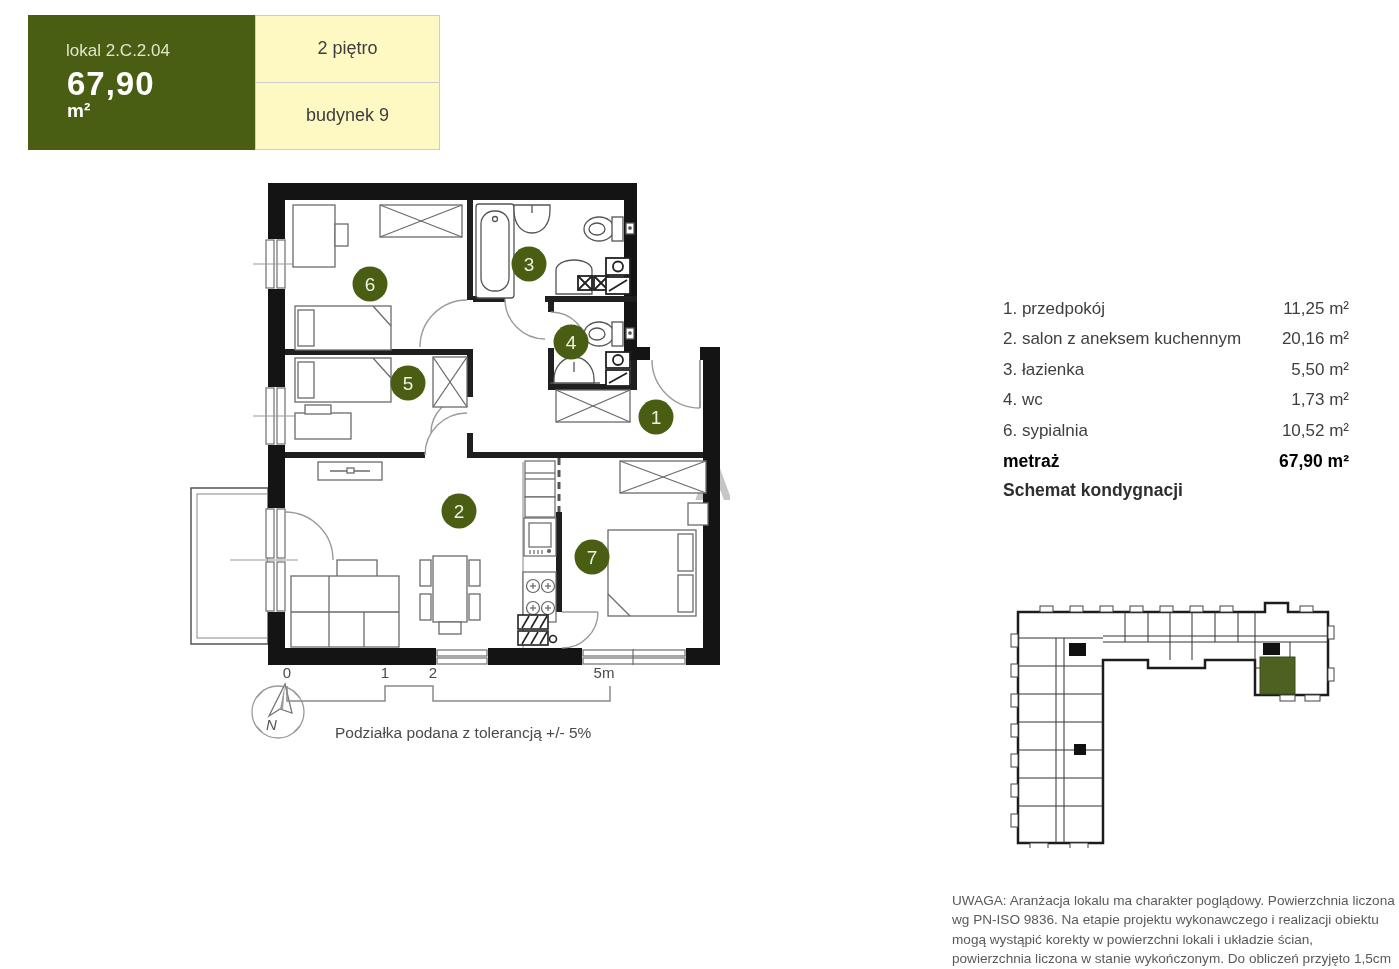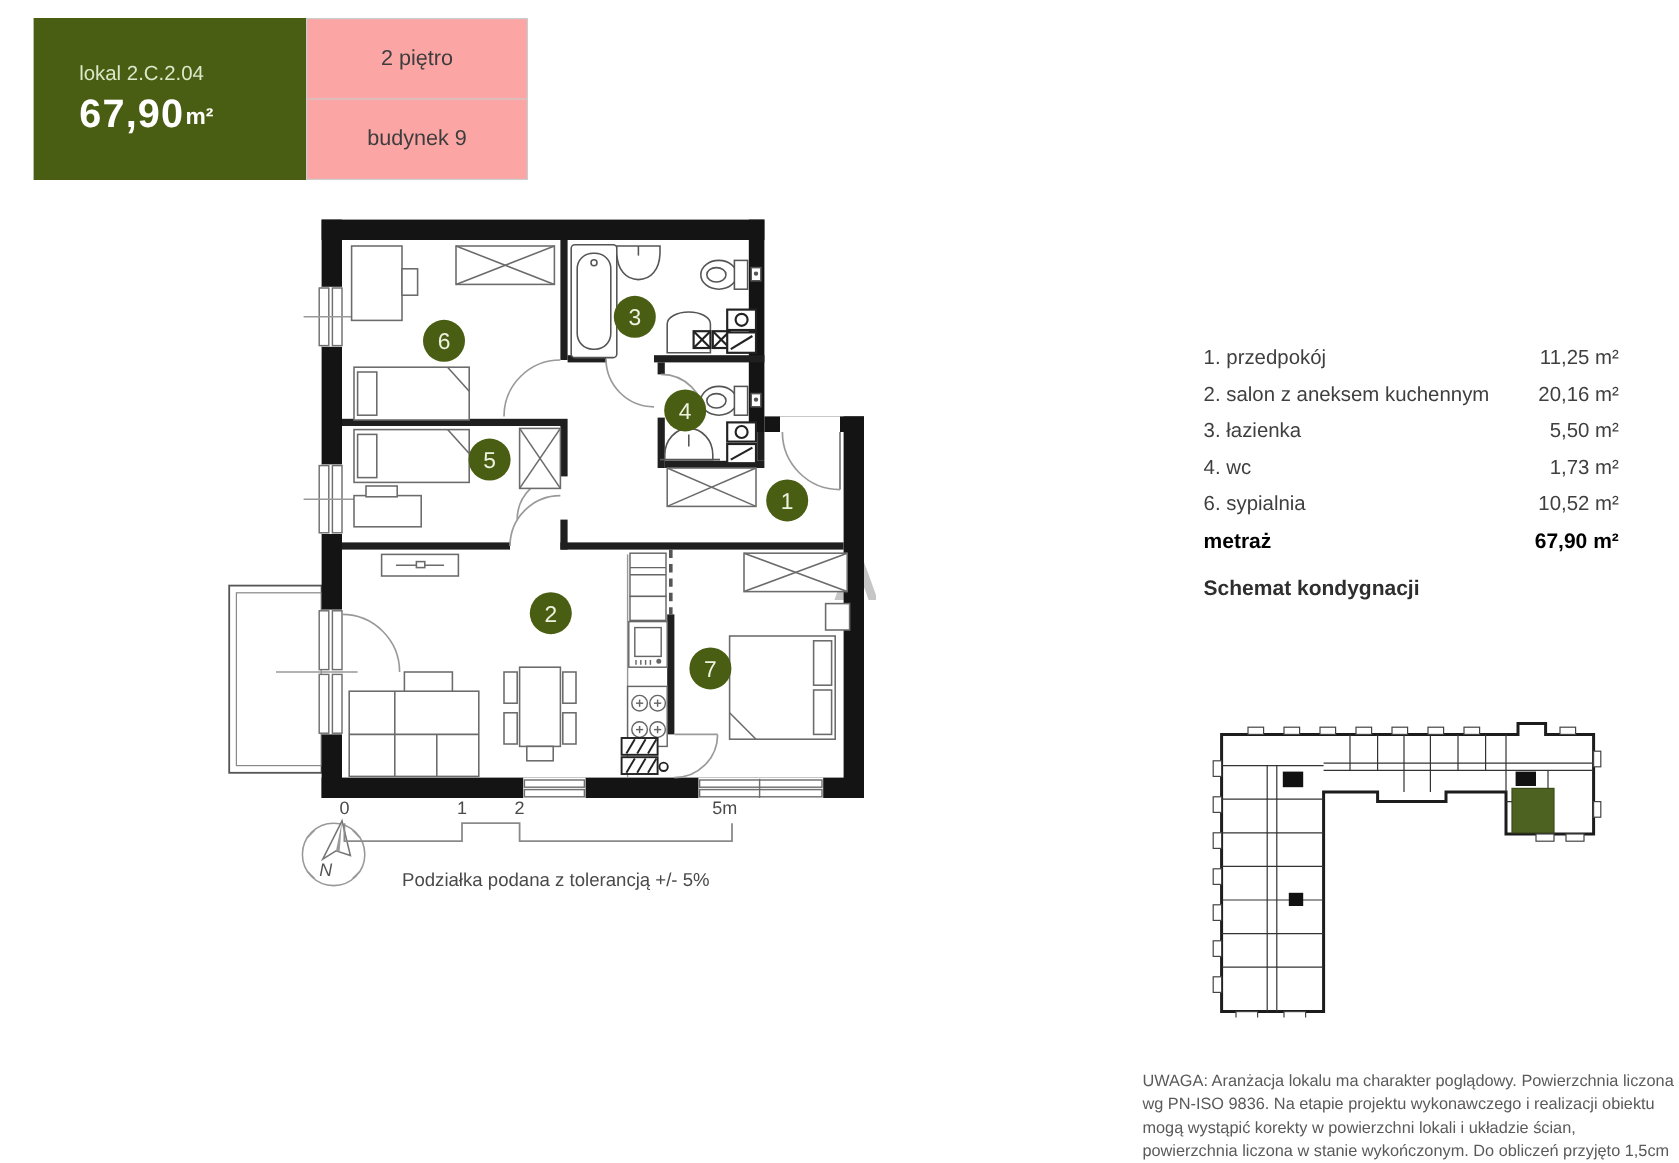--- a/index.html
+++ b/index.html
@@ -3,29 +3,29 @@
 <meta charset="utf-8">
 <style>
   html,body{margin:0;padding:0;background:#fff;}
   #canvas{position:relative;width:1399px;height:969px;background:#fff;overflow:hidden;
           font-family:"Liberation Sans","DejaVu Sans",sans-serif;color:#3f3f3f;padding-left:28px;}
   
   .hdr{position:absolute;left:28px;top:15px;width:412px;height:135px;}
   .hdr-green{position:absolute;left:0;top:0;width:227px;height:135px;background:#4a5e13;
              display:flex;flex-direction:column;justify-content:center;padding-left:38px;box-sizing:border-box;}
   .hdr-unit{font-size:17px;color:#dde7c9;margin-bottom:4px;}
-  .hdr-area{display:flex;align-items:baseline;color:#fff;}
+  .hdr-area{display:flex;align-items:baseline;color:#fff;flex-direction:column;}
   .hdr-area-val{font-size:33px;font-weight:bold;letter-spacing:1px;}
   .hdr-area-unit{font-size:19px;font-weight:bold;margin-left:1px;transform:translateY(-3px);}
-  .hdr-cells{position:absolute;left:227px;top:0;width:185px;height:135px;border:1px solid #ccc;box-sizing:border-box;background:#fca5a5;}
+  .hdr-cells{position:absolute;left:227px;top:0;width:185px;height:135px;border:1px solid #ccc;box-sizing:border-box;background:#fef9c3;}
   .hdr-cell{height:50%;display:flex;align-items:center;justify-content:center;font-size:18px;color:#3d3d3d;box-sizing:border-box;}
   .hdr-cell.first{border-bottom:1px solid #ccc;}
   
   .room-list{position:absolute;left:1003px;top:288px;width:346px;}
-  .rl-row{height:30.6px;display:flex;justify-content:space-between;align-items:flex-start;font-size:17px;color:#3f3f3f;}
+  .rl-row{height:30.6px;display:flex;justify-content:space-between;align-items:flex-end;font-size:17px;color:#3f3f3f;}
   .rl-row.total{font-weight:bold;color:#000000;font-size:17.5px;}
   .rl-heading{margin-top:8px;font-size:17.5px;font-weight:bold;color:#2e2e2e;}
   .schematic{position:absolute;left:1000px;top:598px;}
   .disclaimer{position:absolute;left:952px;top:891px;width:443px;font-size:13.6px;line-height:19.3px;color:#5a5a5a;}
   .plan{position:absolute;left:185px;top:170px;}
   svg text{font-family:"Liberation Sans","DejaVu Sans",sans-serif;}
 </style>
 </head>
 <body>
 

